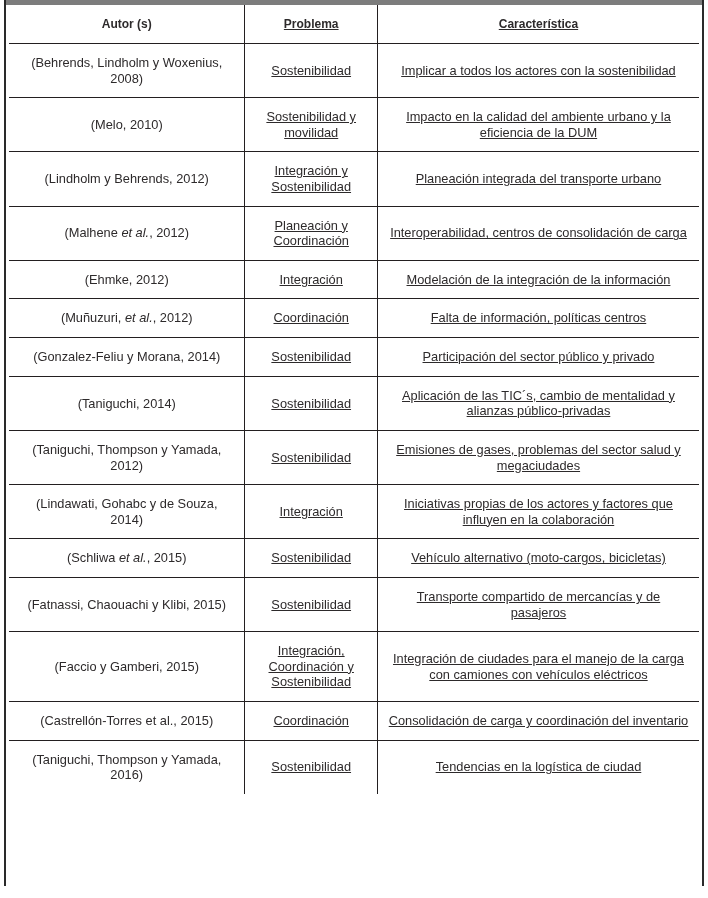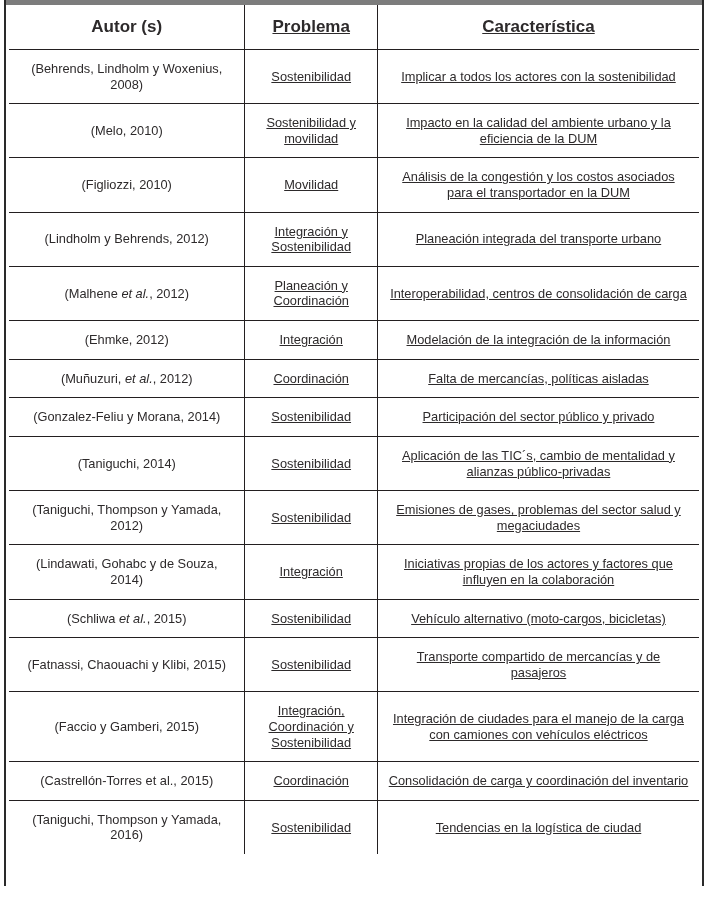--- a/index.html
+++ b/index.html
@@ -25,21 +25,21 @@
   table.lit{
     width:calc(100% - 6px);
     margin:0 3px;
     border-collapse:collapse;
     table-layout:fixed;
   }
   col.c-autor{width:34.2%;}
   col.c-problema{width:19.2%;}
   col.c-caract{width:46.6%;}
   th{
-    font-size:17px;
+    font-size:12px;
     font-weight:bold;
     padding:12px 8px;
     text-align:center;
     vertical-align:middle;
     border-bottom:1.5px solid var(--line);
   }
   td{
     font-size:12.8px;
     line-height:1.22;
     padding:11px 10px;
@@ -77,43 +77,38 @@
           <td><span>(Behrends, Lindholm y Woxenius, 2008)</span></td>
           <td>Sostenibilidad</td>
           <td>Implicar a todos los actores con la sostenibilidad</td>
         </tr>
         <tr>
           <td><span>(Melo, 2010)</span></td>
           <td>Sostenibilidad y movilidad</td>
           <td>Impacto en la calidad del ambiente urbano y la eficiencia de la DUM</td>
         </tr>
         <tr>
-          <td><span>(Figliozzi, 2010)</span></td>
-          <td>Movilidad</td>
-          <td>Análisis de la congestión y los costos asociados para el transportador en la DUM</td>
-        </tr>
-        <tr>
           <td><span>(Lindholm y Behrends, 2012)</span></td>
           <td>Integración y Sostenibilidad</td>
           <td>Planeación integrada del transporte urbano</td>
         </tr>
         <tr>
           <td><span>(Malhene </span><em>et al.</em><span>, 2012)</span></td>
           <td>Planeación y Coordinación</td>
           <td>Interoperabilidad, centros de consolidación de carga</td>
         </tr>
         <tr>
           <td><span>(Ehmke, 2012)</span></td>
           <td>Integración</td>
           <td>Modelación de la integración de la información</td>
         </tr>
         <tr>
           <td><span>(Muñuzuri, </span><em>et al.</em><span>, 2012)</span></td>
           <td>Coordinación</td>
-          <td>Falta de mercancías, políticas aisladas</td>
+          <td>Falta de información, políticas centros</td>
         </tr>
         <tr>
           <td><span>(Gonzalez-Feliu y Morana, 2014)</span></td>
           <td>Sostenibilidad</td>
           <td>Participación del sector público y privado</td>
         </tr>
         <tr>
           <td><span>(Taniguchi, 2014)</span></td>
           <td>Sostenibilidad</td>
           <td>Aplicación de las TIC´s, cambio de mentalidad y alianzas público-privadas</td>

